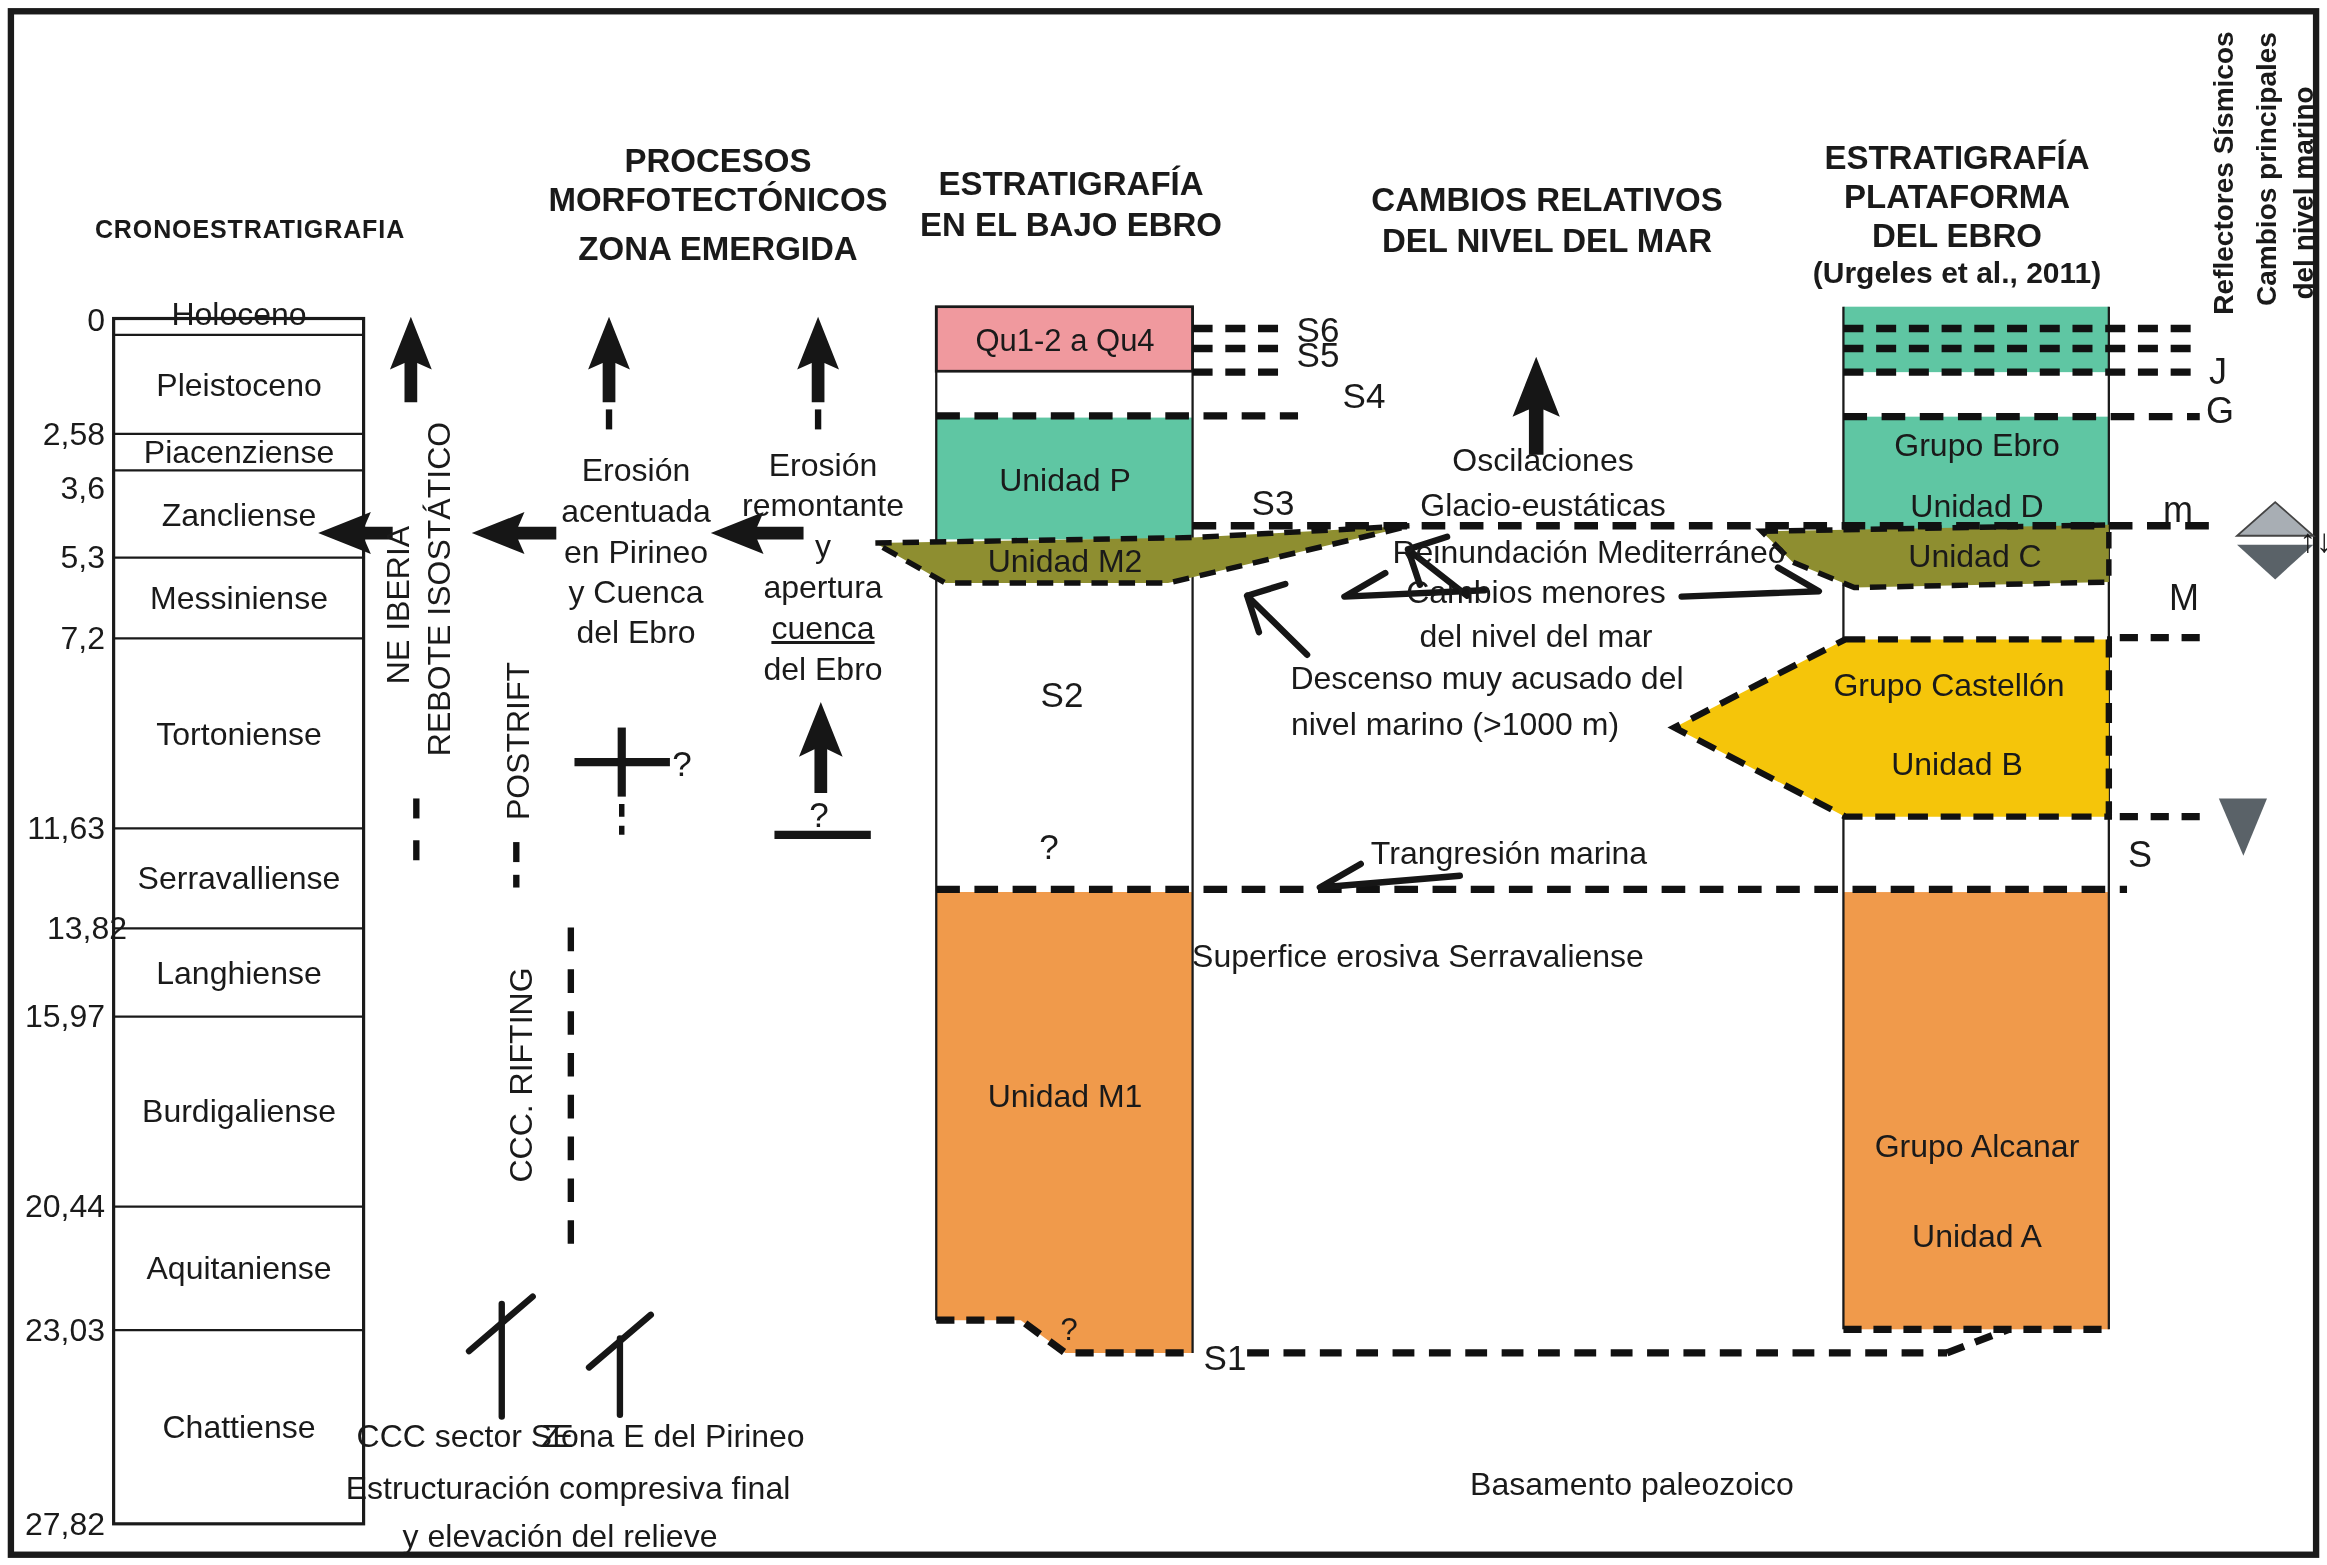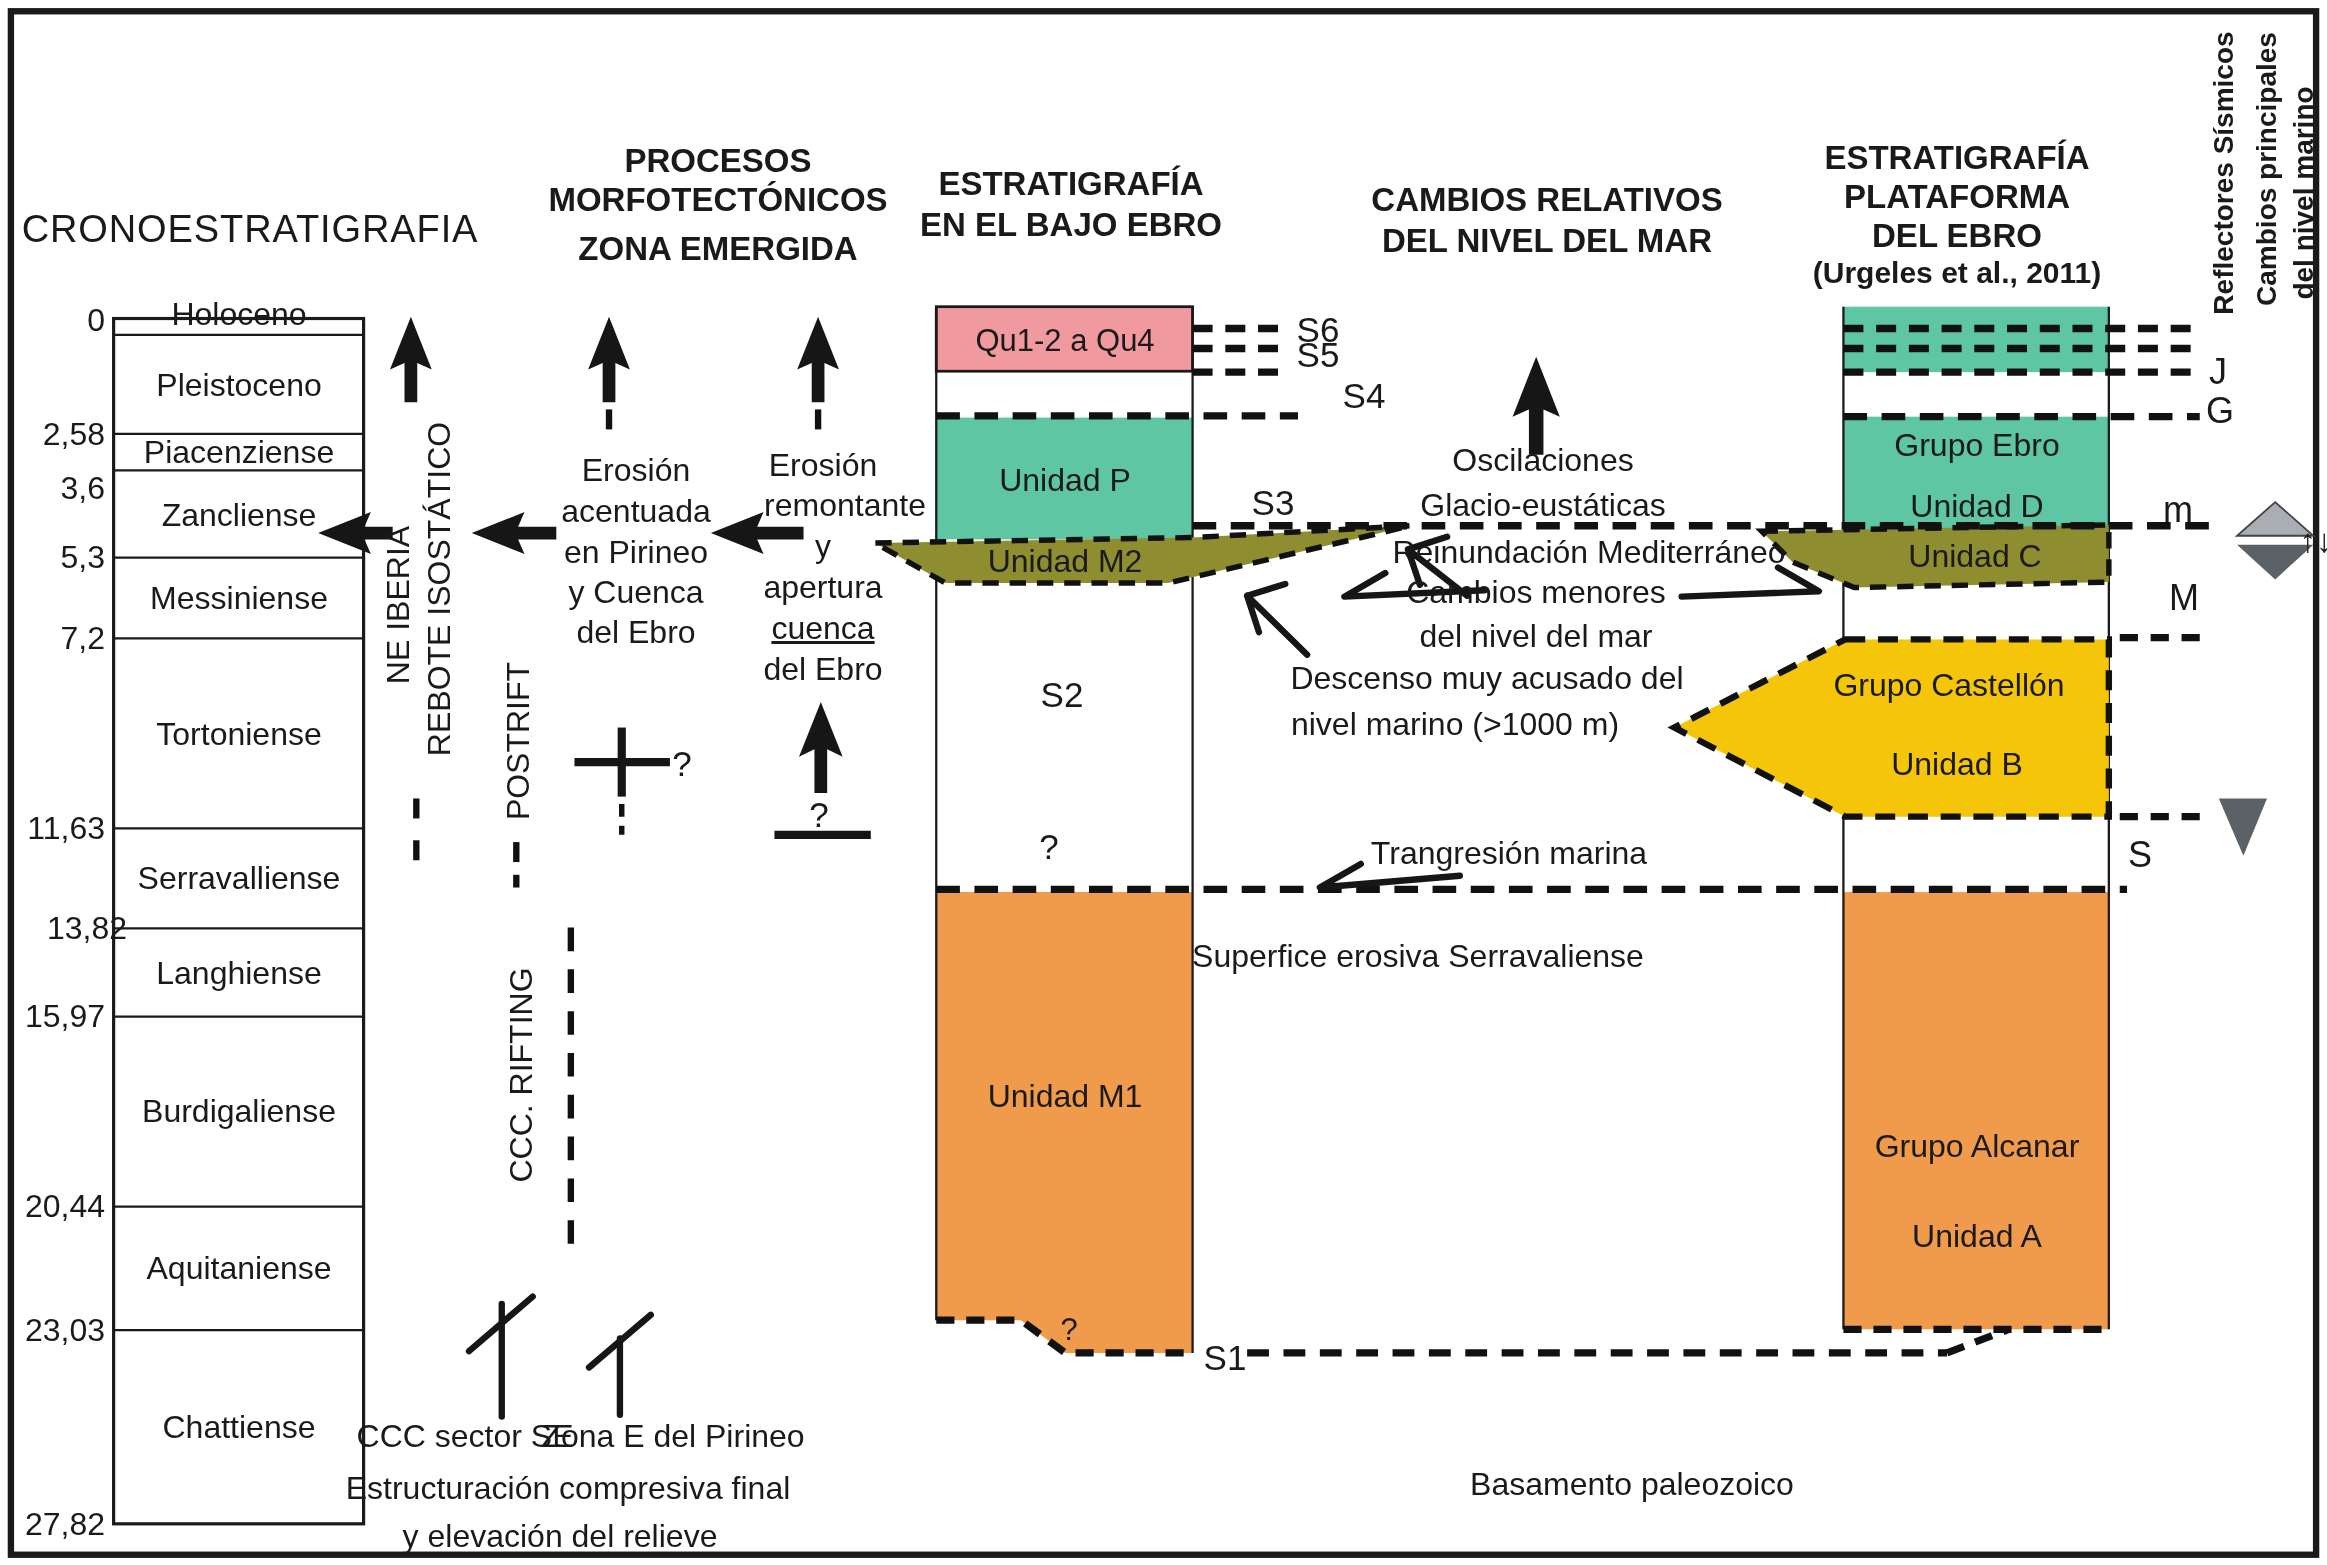--- a/index.html
+++ b/index.html
@@ -2,21 +2,21 @@
 <html style="--c-pink: #F0999E; --c-green: #5FC6A3; --c-olive: #8E8E30; --c-yellow: #F5C50A; --c-orange: #F09A4B; --c-graylight: #A8AEB4; --c-graydark: #5A6268;font-size:14.5px"><head>
 <meta charset="utf-8">
 <style>
   html,body{margin:0;padding:0;background:#fff;}
   #stage{position:relative;width:2327px;height:1566px;background:#ffffff;
          font-family:"Liberation Sans","DejaVu Sans",sans-serif;overflow:hidden;}
   svg{position:absolute;left:0;top:0;}
   .lbl{position:absolute;transform:translate(-50%,-50%);white-space:nowrap;
        color:#1a1a1a;font-size:32px;line-height:1;text-align:center;}
   .hd{font-weight:bold;font-size:33px;}
-  .hd-lg{font-weight:normal;font-size:38px;letter-spacing:0.9px;}
+  .hd-lg{font-weight:bold;font-size:25px;letter-spacing:0.9px;}
   .hd-sm{font-weight:bold;font-size:30px;}
   .rf{font-size:35px;}
   .age{transform:translate(-100%,-50%);font-size:32px;}
   .rot{transform:translate(-50%,-50%) rotate(-90deg);}
   .rot-b{transform:translate(-50%,-50%) rotate(-90deg);font-weight:bold;font-size:28px;}
   .qm{font-size:35px;}
   .ln{stroke:#1a1a1a;}
   .fill-pink{fill:var(--c-pink);}
   .fill-green{fill:var(--c-green);}
   .fill-olive{fill:var(--c-olive);}
@@ -172,21 +172,21 @@
 <div class="lbl rot" style="left:398px;top:605px;">NE IBERIA</div>
 <div class="lbl rot" style="left:439px;top:589px;">REBOTE ISOSTÁTICO</div>
 <div class="lbl rot" style="left:518px;top:741px;">POSTRIFT</div>
 <div class="lbl rot" style="left:521px;top:1075px;">CCC. RIFTING</div>
 <div class="lbl" style="left:636px;top:470px;">Erosión</div>
 <div class="lbl" style="left:636px;top:511px;">acentuada</div>
 <div class="lbl" style="left:636px;top:552px;">en Pirineo</div>
 <div class="lbl" style="left:636px;top:592px;">y Cuenca</div>
 <div class="lbl" style="left:636px;top:632px;">del Ebro</div>
 <div class="lbl" style="left:823px;top:465px;">Erosión</div>
-<div class="lbl" style="left:823px;top:505px;margin-left:22px;">remontante</div>
+<div class="lbl" style="left:823px;top:505px;">remontante</div>
 <div class="lbl" style="left:823px;top:546px;">y</div>
 <div class="lbl" style="left:823px;top:587px;">apertura</div>
 <div class="lbl" style="left:823px;top:628px;text-decoration:underline;">cuenca</div>
 <div class="lbl" style="left:823px;top:669px;">del Ebro</div>
 <div class="lbl qm" style="left:682px;top:763px;">?</div>
 <div class="lbl qm" style="left:819px;top:814px;">?</div>
 <div class="lbl" style="left:465px;top:1436px;">CCC sector SE</div>
 <div class="lbl" style="left:673px;top:1436px;">Zona E del Pirineo</div>
 <div class="lbl" style="left:568px;top:1488px;">Estructuración compresiva final</div>
 <div class="lbl" style="left:560px;top:1536px;">y elevación del relieve</div>

